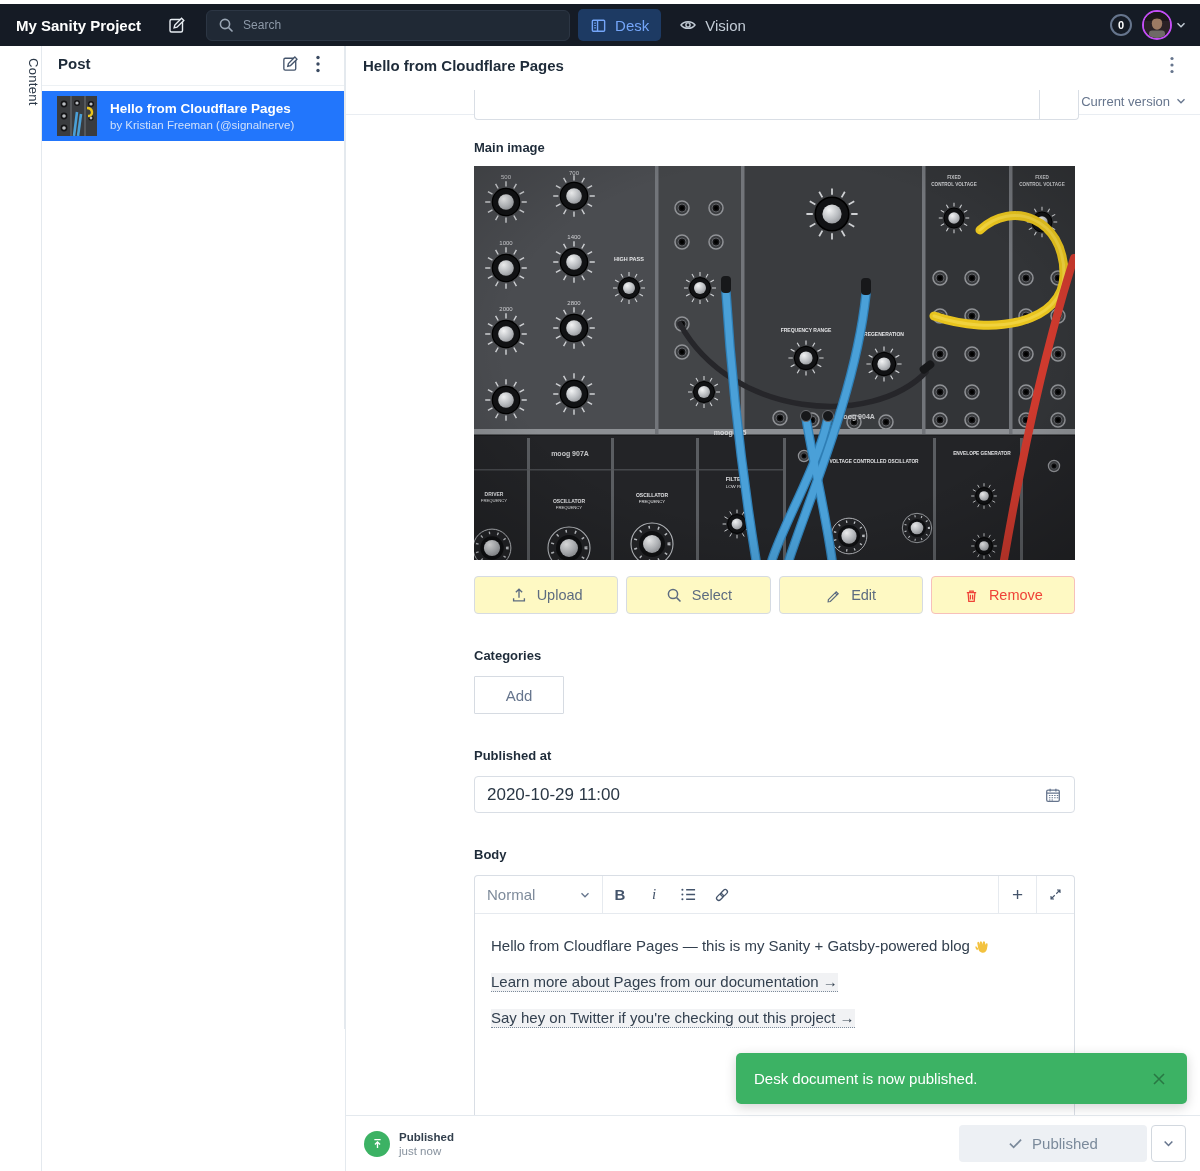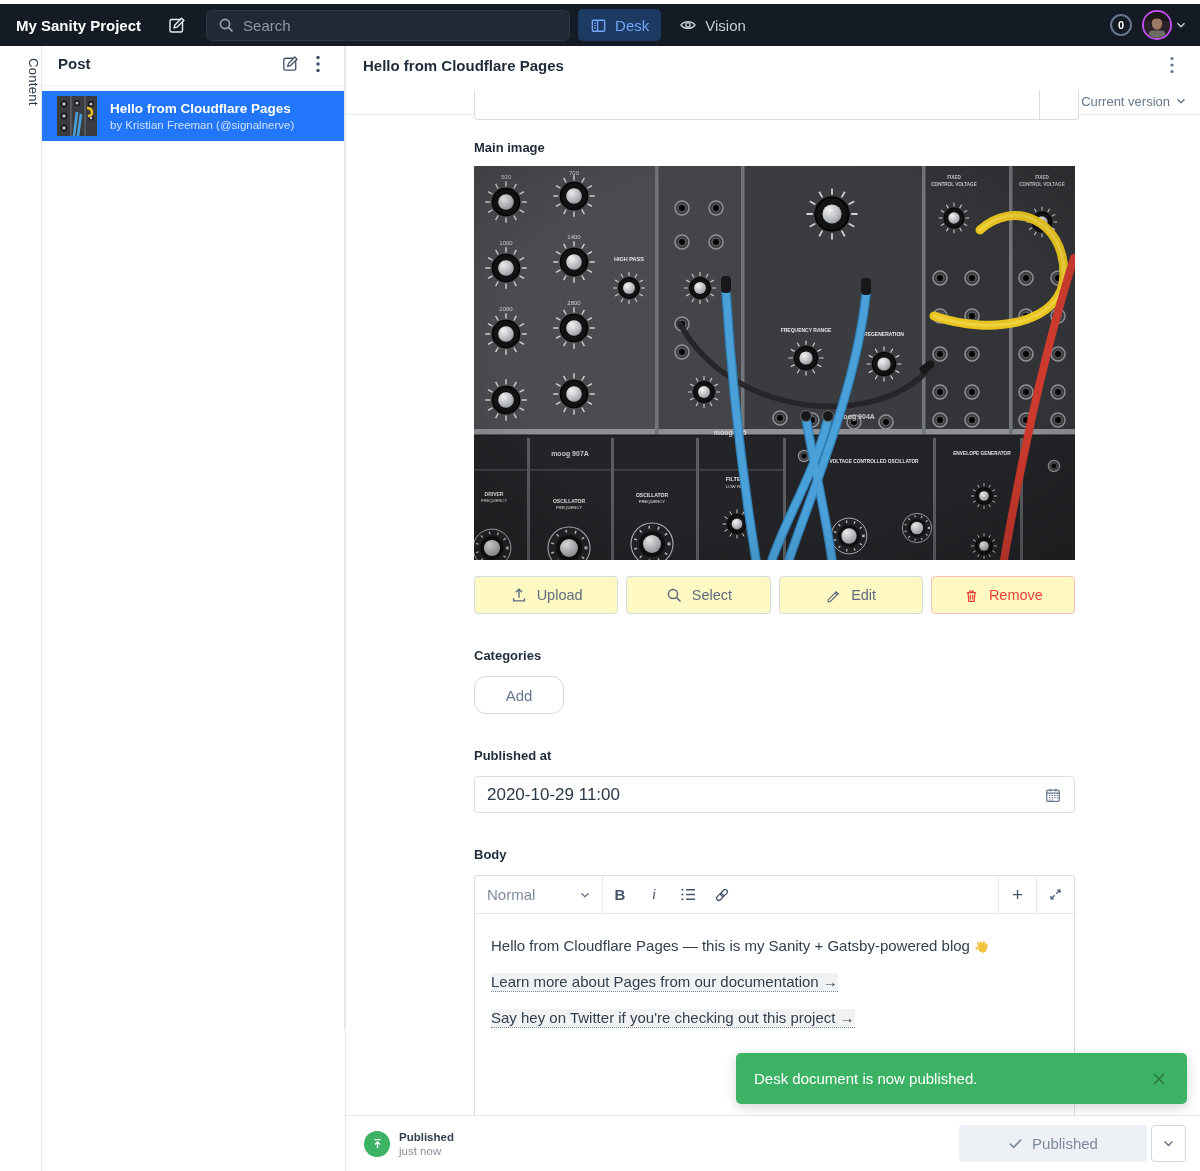--- a/index.html
+++ b/index.html
@@ -5,21 +5,21 @@
   * { margin:0; padding:0; box-sizing:border-box; }
   html,body { width:1200px; height:1171px; }
   body { font-family:"Liberation Sans", sans-serif; background:#fff; position:relative; overflow:hidden; color:#1e2b39; }
   svg { display:block; }
 
   
   .topbar { position:absolute; left:0; top:4px; width:1200px; height:42px; background:#151b25; display:flex; align-items:center; z-index:20; }
   .tb-title { color:#fff; font-size:15px; font-weight:700; margin-left:16px; white-space:nowrap; }
   .tb-compose { margin-left:26px; width:20px; height:20px; cursor:pointer; }
   .tb-search { margin-left:19px; width:364px; height:31px; background:#202935; border:1px solid #2c3644; border-radius:6px; display:flex; align-items:center; padding:0 10px; }
-  .tb-search input { background:transparent; border:none; outline:none; color:#e6ebf1; font-size:15px; margin-left:8px; width:300px; font-family:inherit; }
+  .tb-search input { background:transparent; border:none; outline:none; color:#e6ebf1; font-size:12px; margin-left:8px; width:300px; font-family:inherit; }
   .tb-search input::placeholder { color:#8d99a8; }
   .tb-tab { height:32px; border-radius:5px; display:flex; align-items:center; padding:0 12px; margin-left:8px; cursor:pointer; font-size:15px; }
   .tb-tab.active { background:#1d3a63; color:#74a5f9; }
   .tb-tab.plain { color:#c3ccd6; margin-left:6px; }
   .tb-tab .ticon { margin-right:8px; }
   .tb-spacer { flex:1; }
   .tb-badge { width:22px; height:22px; border-radius:50%; border:2px solid #66758d; color:#fff; font-size:11px; font-weight:700; display:flex; align-items:center; justify-content:center; margin-right:10px; cursor:pointer; }
   .tb-avatar { width:30px; height:30px; border-radius:50%; border:2px solid #c44ef5; overflow:hidden; cursor:pointer; background:#241f24; }
   .tb-caret { margin:0 14px 0 4px; cursor:pointer; }
 
@@ -48,21 +48,21 @@
   .slug-partial .sep { position:absolute; right:38px; top:0; bottom:0; border-left:1px solid #d9dee5; }
 
   .doc-scroll { position:absolute; left:0; top:56px; width:855px; height:1042px; overflow:hidden; padding:0 126px 0 128px; }
   .field-label { font-size:13px; font-weight:700; color:#1e2b39; line-height:16px; }
   .lab-mainimage { margin-top:42px; margin-bottom:10px; }
   .image-box { width:601px; height:394px; overflow:hidden; cursor:pointer; }
   .btn-row { margin-top:16px; display:flex; gap:8px; }
   .gbtn { flex:1; height:38px; border:1px solid #d6dbe2; border-radius:4px; background:#fef9c3; display:flex; align-items:center; justify-content:center; gap:9px; font-size:14.5px; color:#5d6c80; cursor:pointer; font-family:inherit; }
   .gbtn.danger { border-color:#f7c0ba; color:#ef4337; }
   .lab-cat { margin-top:34px; margin-bottom:12px; }
-  .add-btn { width:90px; height:38px; border:1px solid #d6dbe2; border-radius:12px; background:#fff; font-size:15px; color:#66758d; cursor:pointer; font-family:inherit; }
+  .add-btn { width:90px; height:38px; border:1px solid #d6dbe2; border-radius:1px; background:#fff; font-size:15px; color:#66758d; cursor:pointer; font-family:inherit; }
   .lab-pub { margin-top:34px; margin-bottom:12px; }
   .date-input { position:relative; width:601px; height:37px; border:1px solid #d9dee5; border-radius:4px; display:flex; align-items:center; padding:0 12px; }
   .date-input .val { font-size:17px; color:#2a3745; flex:1; }
   .lab-body { margin-top:34px; margin-bottom:12px; }
 
   .editor { width:601px; height:260px; border:1px solid #d9dee5; border-radius:4px 4px 0 0; border-bottom:none; }
   .ed-toolbar { height:38px; display:flex; align-items:stretch; border-bottom:1px solid #e6eaef; }
   .ed-style { width:128px; display:flex; align-items:center; padding:0 12px; border-right:1px solid #e6eaef; cursor:pointer; }
   .ed-style .sel { font-size:15px; color:#7e8b9b; flex:1; }
   .ed-ic { width:34px; display:flex; align-items:center; justify-content:center; cursor:pointer; color:#44546b; }

